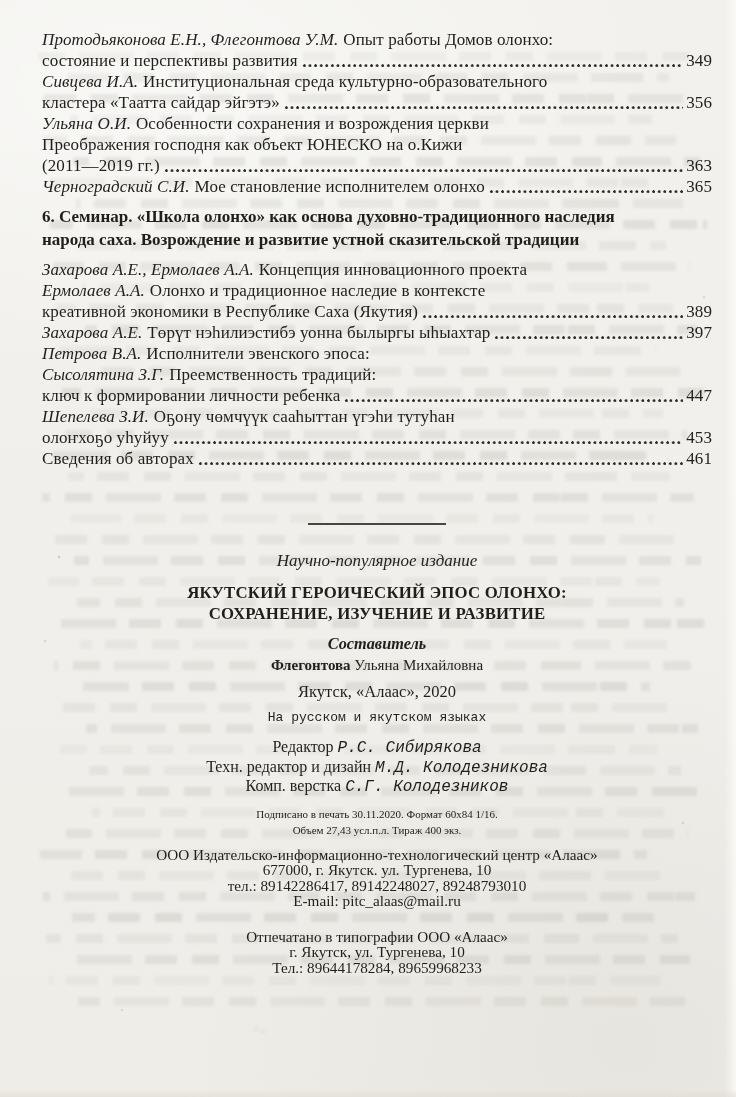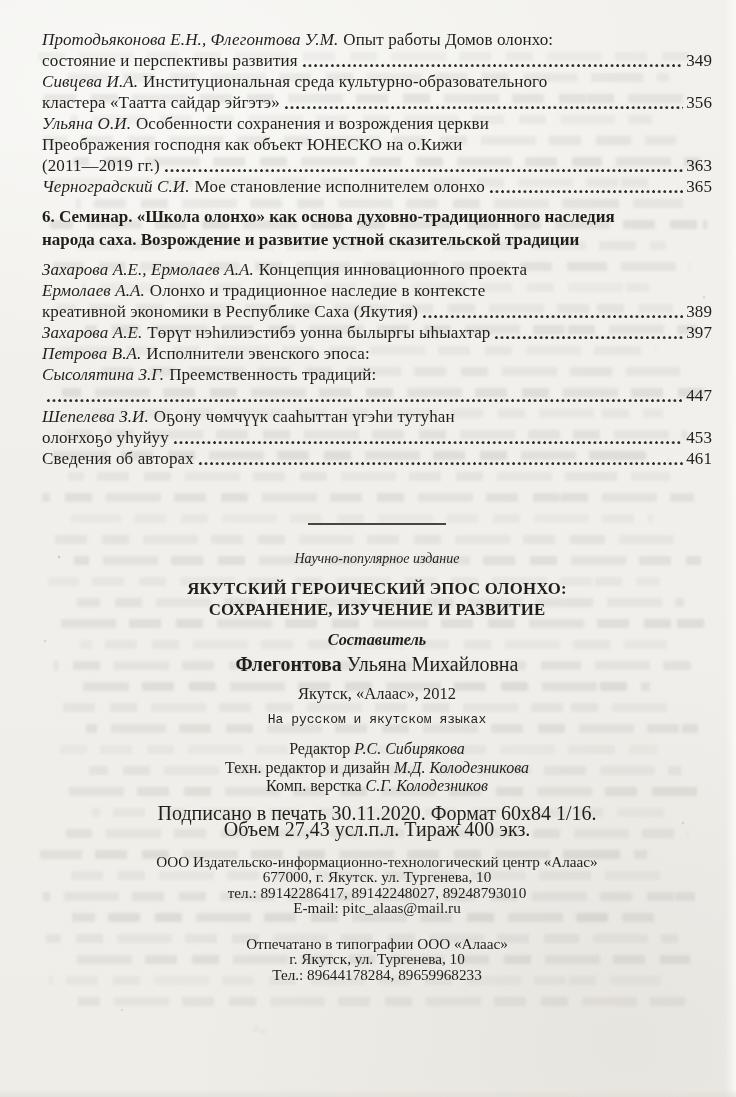--- a/index.html
+++ b/index.html
@@ -53,31 +53,31 @@
     flex:1 1 auto;height:7px;align-self:flex-end;margin:0 2px 2px 4px;min-width:12px;
     background:radial-gradient(circle at 2.4px 3.6px,#2e2b27 1.15px,rgba(0,0,0,0) 1.55px);
     background-size:5.6px 7px;background-repeat:repeat-x;background-position:left bottom;
   }
   .toc-page{margin-left:1px;}
   .toc-header{font-weight:bold;font-size:17px;line-height:22.5px;margin:9px 0 8px;}
 
   
   .divider{width:138px;height:0;border-top:2.5px solid #4a453e;margin:54px auto 0;}
   .colophon{text-align:center;}
-  .edition-type{margin-top:26px;font-style:italic;font-size:14px;}
+  .edition-type{margin-top:26px;font-style:italic;font-size:17px;}
   .book-title{margin-top:12px;font-weight:bold;font-size:16.8px;line-height:20.5px;letter-spacing:.2px;}
   .compiler-label{margin-top:10px;font-style:italic;font-weight:bold;font-size:16.3px;}
-  .compiler-name{margin-top:3px;font-size:20px;}
+  .compiler-name{margin-top:3px;font-size:15px;}
   .compiler-name b{font-weight:bold;}
   .imprint{margin-top:8px;font-size:16.5px;}
   .languages{margin-top:8px;font-size:13px;font-family:Liberation Mono, monospace;}
   .staff{margin-top:13px;font-size:16px;line-height:18.5px;}
-  .staff .name{font-style:italic;}
-  .print-info{margin-top:9px;font-size:20px;line-height:16.5px;}
-  .publisher{margin-top:16px;font-size:15.2px;line-height:15.6px;}
+  .staff .name{font-style:italic;font-family:Liberation Mono, monospace;}
+  .print-info{margin-top:9px;font-size:11px;line-height:16.5px;}
+  .publisher{margin-top:8px;font-size:15.2px;line-height:15.6px;}
   .printer{margin-top:20px;font-size:15.2px;line-height:15.6px;}
 </style>
 </head>
 <body>
 
 <div class="page">
   <div class="bleed" id="bleed">
       <div class="bleed-row" style="top: 52px; left: 38px; right: 26px; background-position-x: 0px; opacity: 0.09;"></div>
       <div class="bleed-row" style="top: 73px; left: 67px; right: 67px; background-position-x: -53px; opacity: 0.13;"></div>
       <div class="bleed-row" style="top: 94px; left: 41px; right: 43px; background-position-x: -106px; opacity: 0.17;"></div>
@@ -188,20 +188,21 @@
               <span class="leader"></span>
               <span class="toc-page">397</span>
             </div>
           </div>
           <div class="toc-entry">
             <div class="toc-line"><span class="toc-author">Петрова В.А.</span><span class="toc-text">Исполнители эвенского эпоса:</span></div>
           </div>
           <div class="toc-entry">
             <div class="toc-line"><span class="toc-author">Сысолятина З.Г.</span><span class="toc-text">Преемственность традиций:</span></div>
             <div class="toc-line toc-line-last">
+              <span class="toc-text">ключ к формировании личности ребенка</span>
               <span class="leader"></span>
               <span class="toc-page">447</span>
             </div>
           </div>
           <div class="toc-entry">
             <div class="toc-line"><span class="toc-author">Шепелева З.И.</span><span class="toc-text">Оҕону чөмчүүк сааһыттан үгэһи тутуһан</span></div>
             <div class="toc-line toc-line-last">
               <span class="toc-text">олоҥхоҕо уһуйуу</span>
               <span class="leader"></span>
               <span class="toc-page">453</span>
@@ -220,21 +221,21 @@
     <div class="divider"></div>
 
     <div class="colophon">
       <div class="edition-type">Научно-популярное издание</div>
       <div class="book-title">
         <div>ЯКУТСКИЙ ГЕРОИЧЕСКИЙ ЭПОС ОЛОНХО:</div>
         <div>СОХРАНЕНИЕ, ИЗУЧЕНИЕ И РАЗВИТИЕ</div>
       </div>
       <div class="compiler-label">Составитель</div>
       <div class="compiler-name"><b>Флегонтова</b><span> Ульяна Михайловна</span></div>
-      <div class="imprint">Якутск, «Алаас», 2012</div>
+      <div class="imprint">Якутск, «Алаас», 2020</div>
       <div class="languages">На русском и якутском языках</div>
       <div class="staff" id="staff">
           <div class="staff-line"><span class="role">Редактор </span><span class="name">Р.С. Сибирякова</span></div>
           <div class="staff-line"><span class="role">Техн. редактор и дизайн </span><span class="name">М.Д. Колодезникова</span></div>
           <div class="staff-line"><span class="role">Комп. верстка </span><span class="name">С.Г. Колодезников</span></div>
         </div>
       <div class="print-info">
         <div>Подписано в печать 30.11.2020. Формат 60х84 1/16.</div>
         <div>Объем 27,43 усл.п.л. Тираж 400 экз.</div>
       </div>

